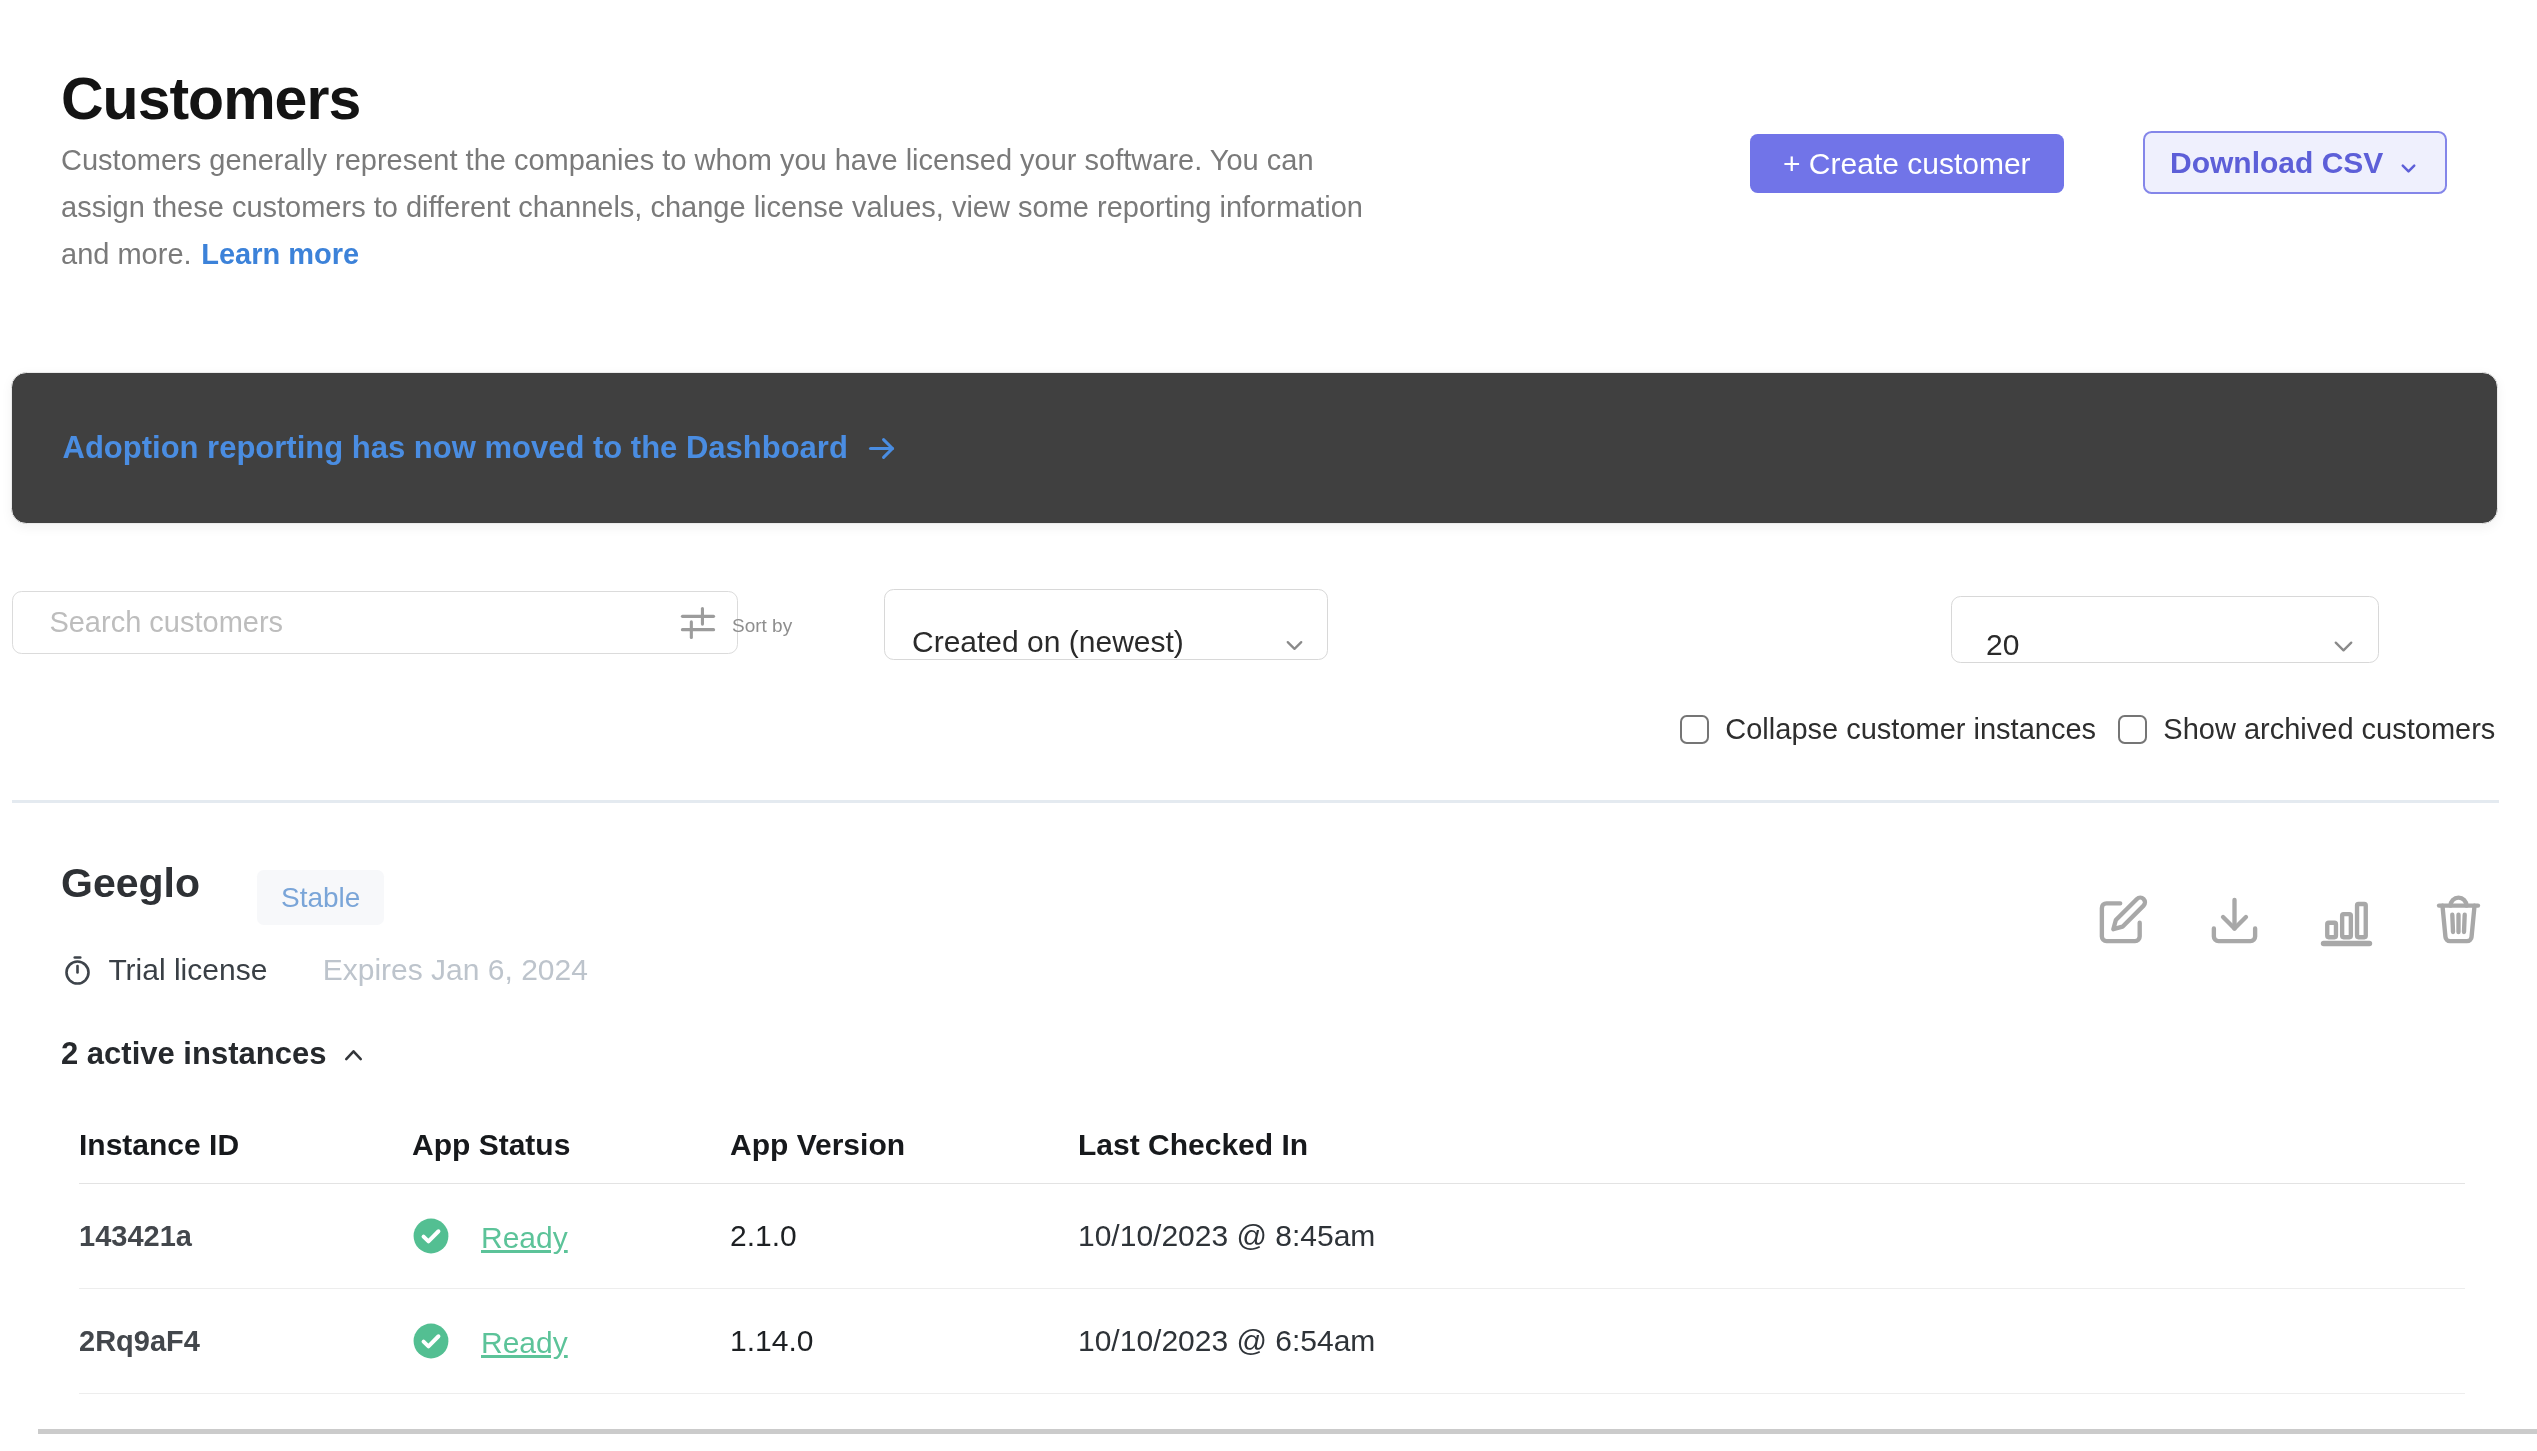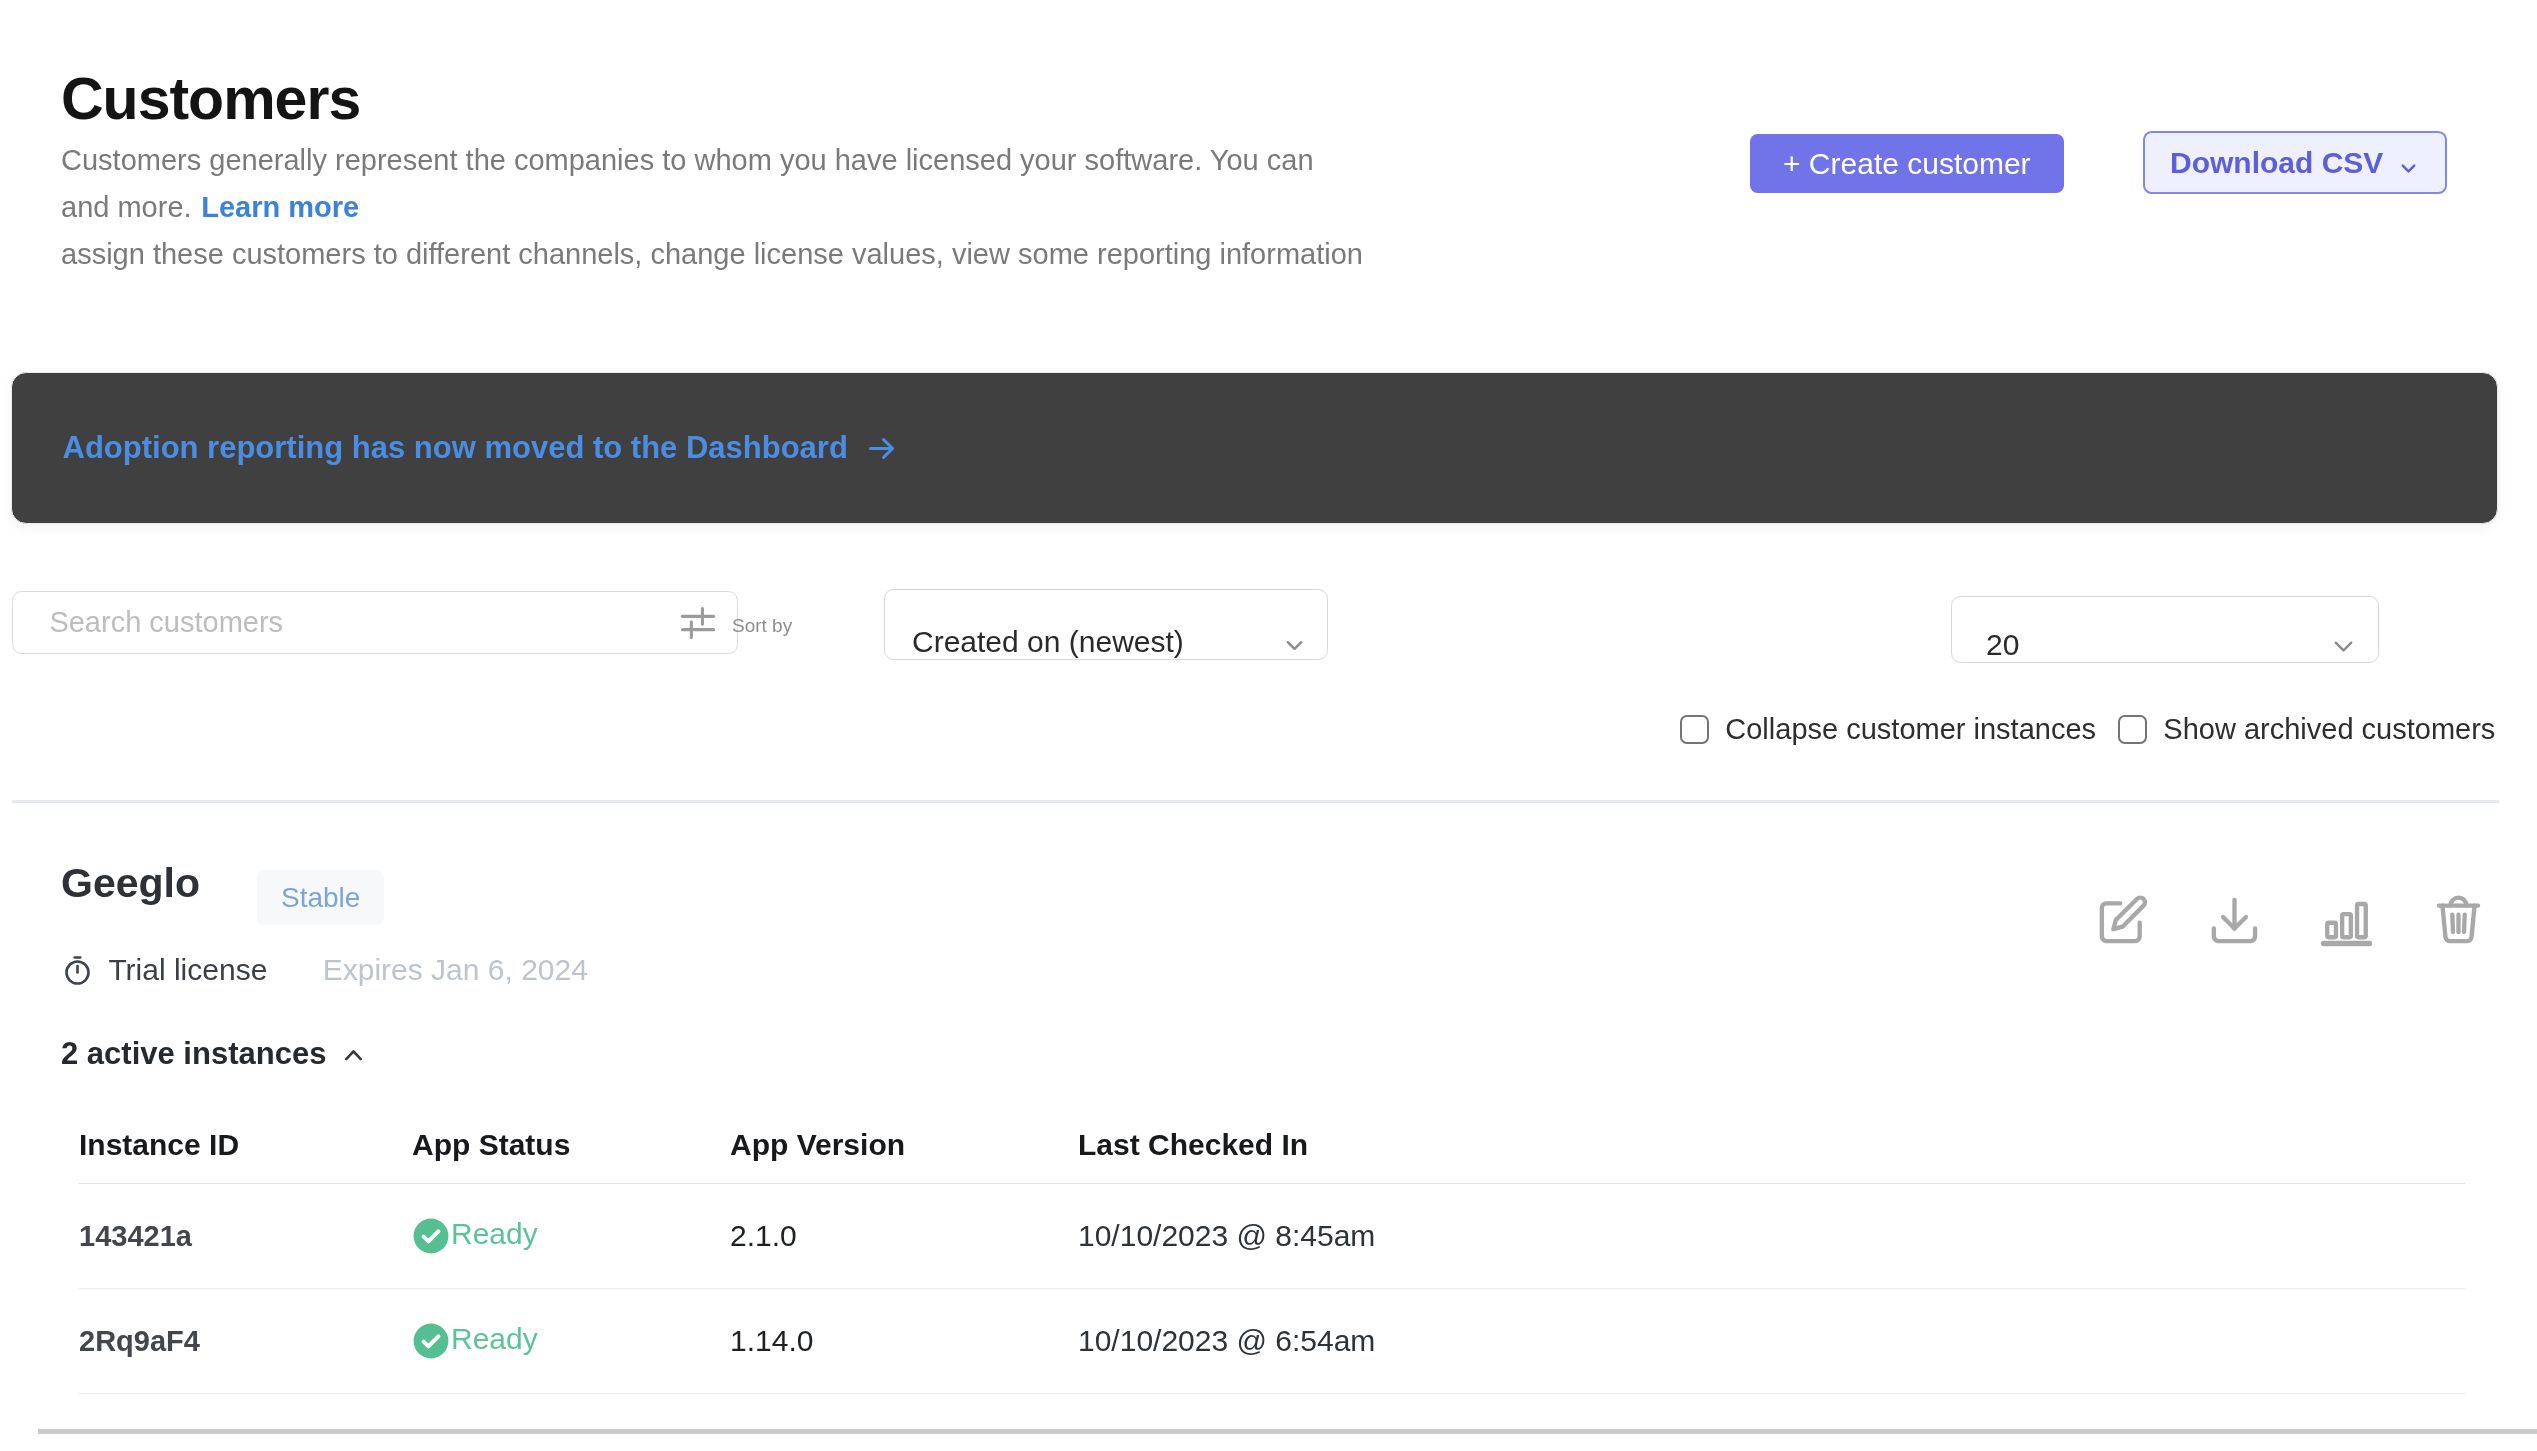--- a/index.html
+++ b/index.html
@@ -66,36 +66,36 @@
   .inst-toggle{left:61px;top:1036px;display:flex;align-items:center;gap:12.4px;cursor:pointer;
     font-size:31px;font-weight:700;color:#26292d;}
   .caret{color:#33363a;margin-top:3.8px;}
 
   
   .itable{left:79px;top:1128px;width:2386px;}
   .thead,.trow{display:grid;grid-template-columns:333px 318px 348px 1fr;align-items:center;}
   .thead{font-size:30px;font-weight:700;color:#17191c;padding-bottom:21px;border-bottom:1.9px solid #e3e3e3;}
   .trow{height:104px;border-bottom:1.9px solid #ededed;font-size:30px;}
   .cid{font-weight:700;color:#43474c;font-size:29px;}
-  .cstatus{display:flex;align-items:flex-start;gap:1px;color:var(--success-green);}
+  .cstatus{display:flex;align-items:flex-end;gap:31px;color:var(--success-green);text-decoration:underline;}
   .cver{color:#1d2023;} .cdate{color:#2e3338;}
 
   .divider-bottom{left:38px;top:1429px;width:2499px;height:4.8px;background:#cbcbcb;}
 </style>
 </head>
 <body>
 
 <h1 class="abs page-title">Customers</h1>
 
 <div class="abs page-desc">
   <span class="dline">Customers generally represent the companies to whom you have licensed your software. You can</span>
+  <span class="dline">assign these customers to different channels, change license values, view some reporting information</span>
   <span class="dline">
     <span>and more.</span><a class="learn-link">Learn more</a>
   </span>
-  <span class="dline">assign these customers to different channels, change license values, view some reporting information</span>
 </div>
 
 <button class="abs btn-create">+ Create customer</button>
 
 <button class="abs btn-download">
   <span>Download CSV</span>
   <span>
     <svg width="23" height="23" viewBox="0 0 24 24" fill="none" stroke="currentColor" stroke-width="2.6" stroke-linecap="round" stroke-linejoin="round">
         <polyline points="6 9 12 15 18 9"></polyline>
       </svg>

